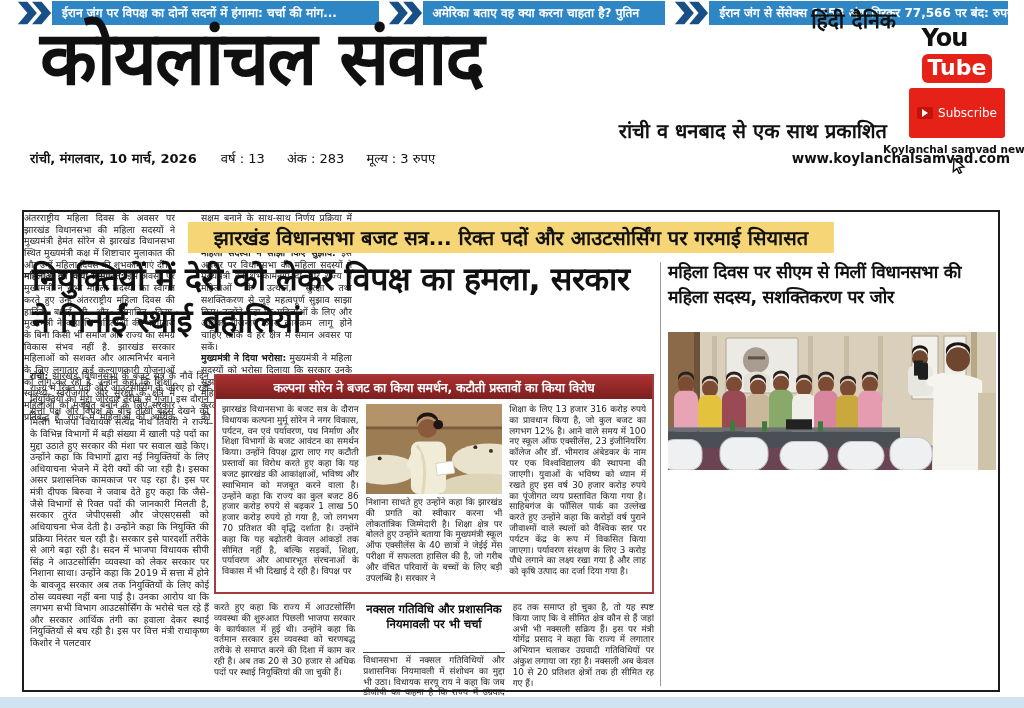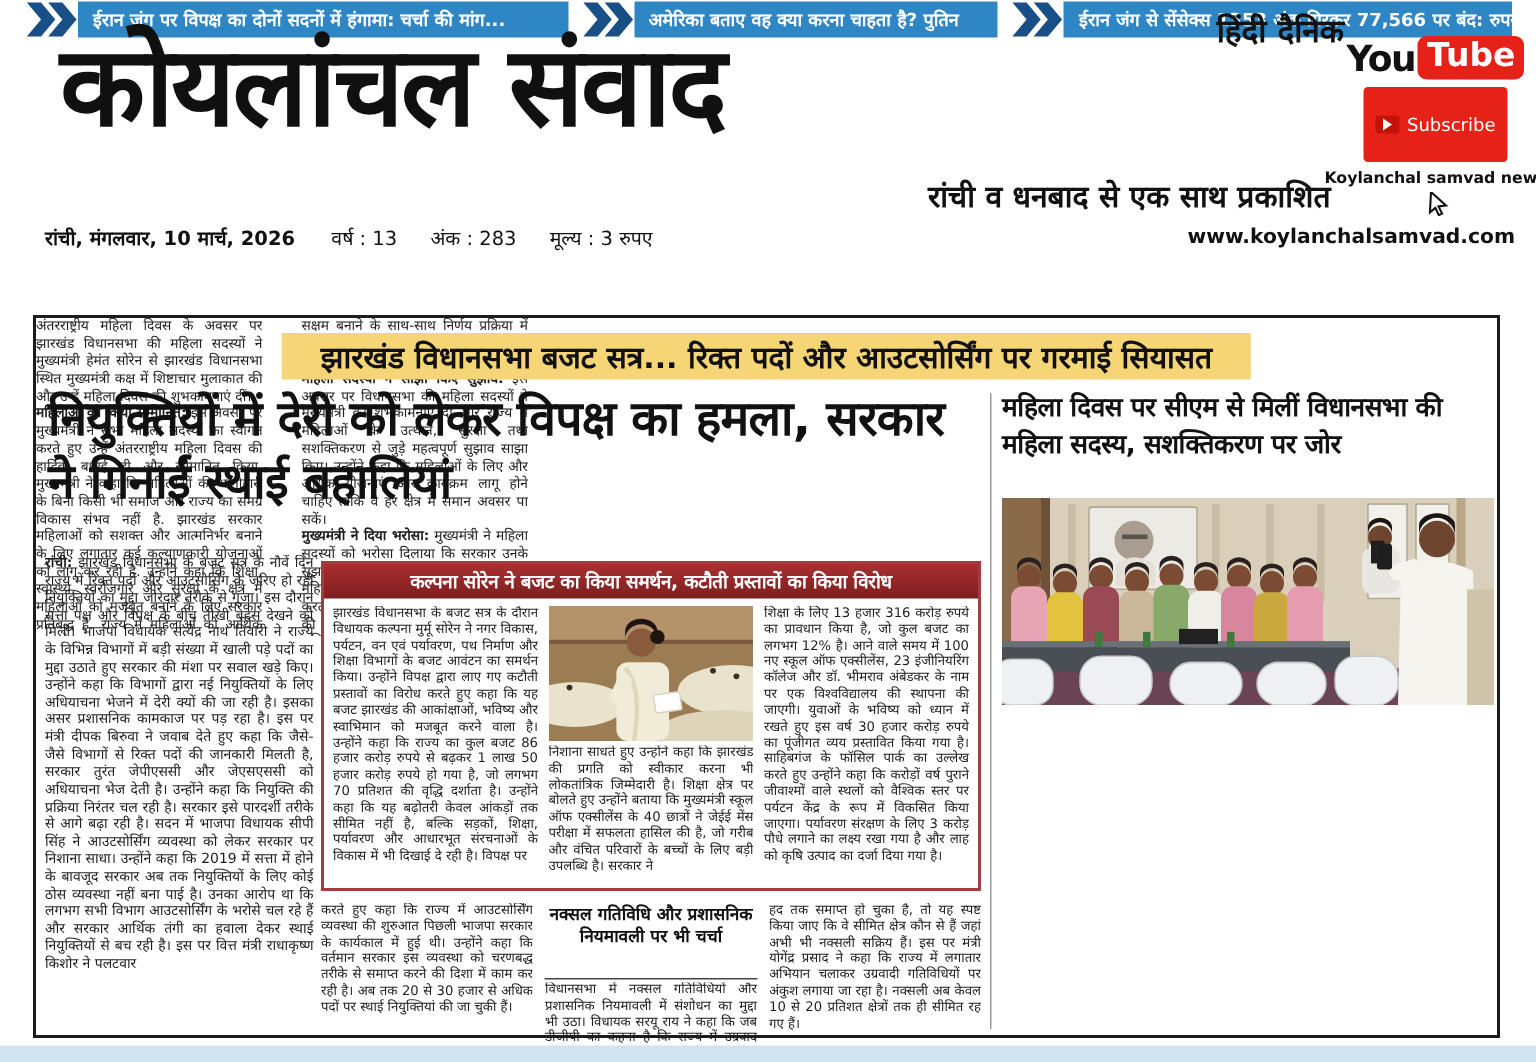--- a/index.html
+++ b/index.html
@@ -7,21 +7,21 @@
   .abs { position:absolute; }
   #page { position:relative; width:1024px; height:708px; background:#fff; }
 
   
   #tagline { right:128px; top:6px; font-size:21px; font-weight:bold; color:#111; }
   #title { left:40px; top:12px; width:840px; font-size:74px; font-weight:bold;
            letter-spacing:-2px; line-height:1.25; color:#101010; white-space:nowrap; }
   #subtitle { right:137px; top:117px; font-size:20px; font-weight:bold; color:#111; white-space:nowrap; }
 
   #yt { right:6px; top:24px; width:122px; display:flex; flex-direction:column; align-items:center; gap:5px; }
-  .yt-logo { display:flex; align-items:center; gap:2px; }
+  .yt-logo { display:flex; align-items:flex-start; gap:2px;flex-direction:column; }
   .yt-you { font-size:24px; font-weight:bold; color:#111; letter-spacing:-1px; }
   .yt-tube { font-size:22px; font-weight:bold; color:#fff; background:#e62117; border-radius:6px; padding:1px 6px 3px 6px; }
   .yt-sub { display:flex; align-items:center; gap:5px; background:#e62117; border-radius:3px; padding:18px 8px; }
   .yt-play { width:16px; height:12px; background:#c31207; border-radius:2px; display:flex; align-items:center; justify-content:center; }
   .yt-play span { width:0; height:0; border-left:6px solid #fff; border-top:4px solid transparent; border-bottom:4px solid transparent; }
   .yt-sub-label { color:#fff; font-size:12px; }
   .yt-channel { font-size:10.5px; font-weight:bold; color:#111; white-space:nowrap; }
 
   #dateline { left:30px; top:149px; font-size:13px; color:#111; white-space:nowrap; }
   #dateline b { margin-right:2px; }

